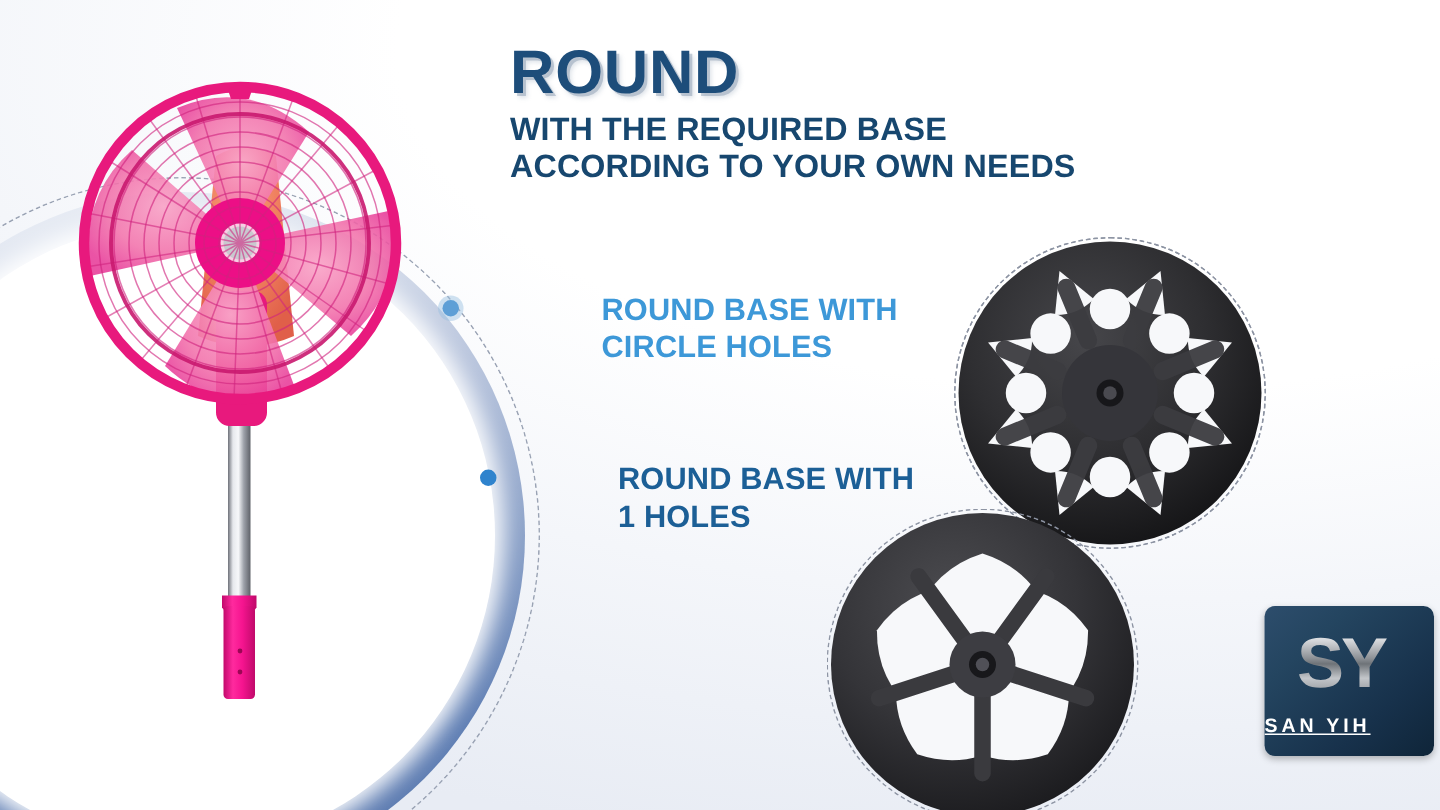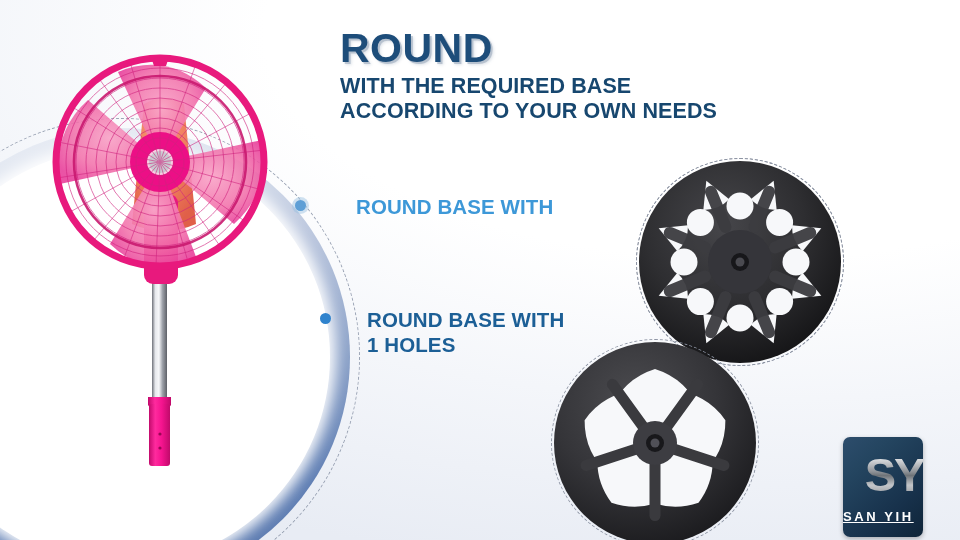--- a/index.html
+++ b/index.html
@@ -49,39 +49,39 @@
   }
   .h-sub span{display:block;}
   
   .bullet{position:absolute;display:flex;align-items:flex-start;}
   .bullet .dot{
     width:11px;height:11px;border-radius:50%;flex:0 0 auto;margin-top:6px;
   }
   .bullet .btext{
     margin-left:0px;font-weight:bold;font-size:20.5px;line-height:1.22;letter-spacing:0.1px;
   }
-  .bullet .btext span{display:block;}
+  .bullet .btext span{display:block;margin-left:45px;}
   #bullet-0{left:295px;top:194px;}
   #bullet-0 .dot{background:#5e9fd6;box-shadow:0 0 0 3px rgba(150,190,225,0.45);}
   #bullet-0 .btext{color:#3d98d8;margin-left:50px;}
   #bullet-1{left:320px;top:307px;}
   #bullet-1 .dot{background:#2f83cd;}
   #bullet-1 .btext{color:#1c5f96;margin-left:36px;}
   
   .product{position:absolute;border-radius:50%;}
   .product .dashring{
     position:absolute;left:0;top:0;right:0;bottom:0;
     border-radius:50%;border:1px dashed #8d94a3;box-sizing:border-box;
   }
   #product-0{left:636px;top:158px;width:208px;height:208px;}
   #product-1{left:551px;top:339px;width:208px;height:208px;}
   .product svg{position:absolute;left:0;top:0;}
   
   .logo{
-    position:absolute;left:843px;top:437px;width:80px;height:100px;
+    position:absolute;left:843px;top:404px;width:113px;height:100px;
     border-radius:7px;
     background:linear-gradient(135deg,#2b4a68 0%,#1b3category 0%,#244560 30%,#16304a 72%,#10263b 100%);
     box-shadow:0 2px 5px rgba(0,0,0,0.28);
     overflow:hidden;
   }
   .logo-sy{
     position:absolute;left:0;right:0;top:9px;height:56px;
   }
   .logo-name{
     position:absolute;left:0;right:0;bottom:13px;
@@ -196,20 +196,21 @@
     <div class="h-sub">
       <span>WITH THE REQUIRED BASE</span>
       <span>ACCORDING TO YOUR OWN NEEDS</span>
     </div>
   </div>
 
   <div class="bullet" id="bullet-0">
     <span class="dot"></span>
     <span class="btext">
       <span>ROUND BASE WITH</span>
+      <span>CIRCLE HOLES</span>
     </span>
   </div>
 
   <div class="bullet" id="bullet-1">
     <span class="dot"></span>
     <span class="btext">
       <span>ROUND BASE WITH</span>
       <span>1 HOLES</span>
     </span>
   </div>

